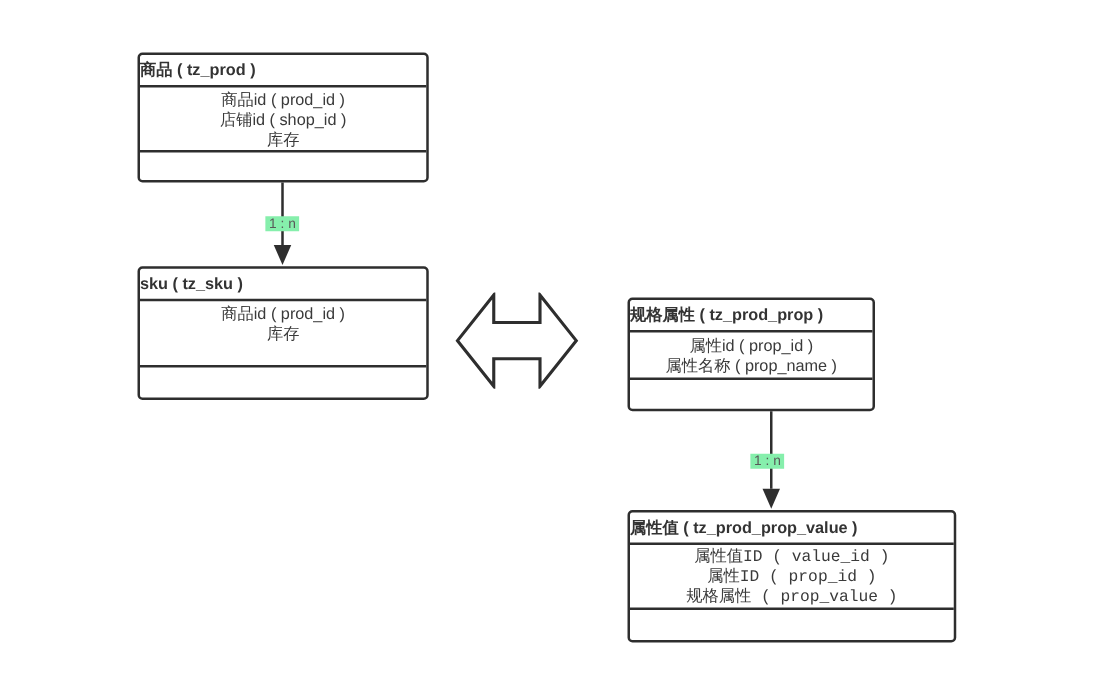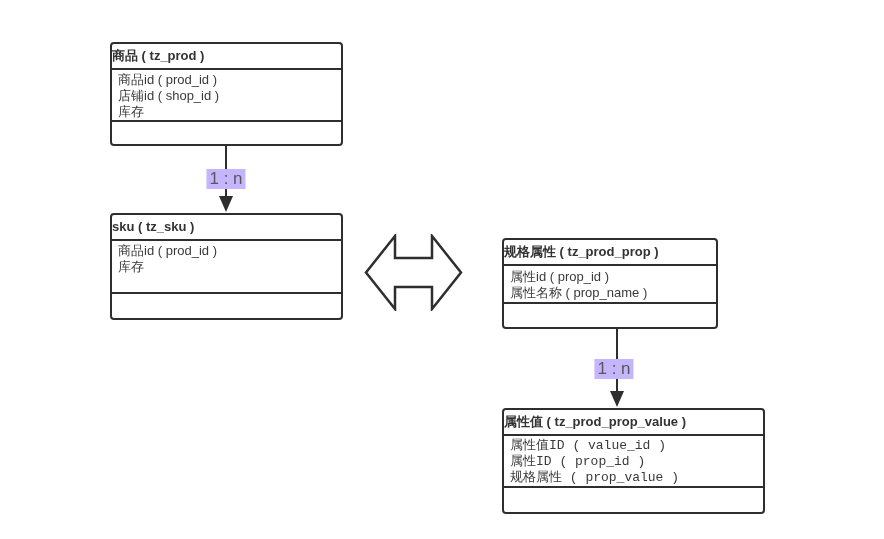--- a/index.html
+++ b/index.html
@@ -32,52 +32,53 @@
     white-space: nowrap;
     overflow: hidden;
   }
   .entity-body {
     flex: none;
     padding: 2px 6px;
     line-height: 16px;
     border-bottom: 2px solid #2e2e2e;
     white-space: nowrap;
     overflow: hidden;
+    text-align: center;
   }
   .entity-body .field { height: 16px; }
   .entity-footer { flex: 1; }
 
   #entity-prod        { left: 110px; top:  42px; width: 233px; height: 104px; }
   #entity-prod        .entity-body { height: 52px; }
   #entity-sku         { left: 110px; top: 213px; width: 233px; height: 107px; }
   #entity-sku         .entity-body { height: 53px; }
-  #entity-prod-prop   { left: 502px; top: 238px; width: 216px; height:  91px; }
+  #entity-prod-prop   { left: 502px; top: 238px; width: 198px; height:  91px; }
   #entity-prod-prop   .entity-body { height: 38px; padding-top: 3px; }
   #entity-prop-value  { left: 502px; top: 408px; width: 263px; height: 106px; }
   #entity-prop-value  .entity-body { height: 52px; font-family: Liberation Mono, monospace; }
 
   
   .rel-line {
     position: absolute;
     width: 2px;
     background: #2e2e2e;
   }
   .rel-head {
     position: absolute;
     width: 0; height: 0;
     border-left: 7px solid transparent;
     border-right: 7px solid transparent;
     border-top: 16px solid #2e2e2e;
   }
   .rel-label {
     position: absolute;
     transform: translate(-50%, -50%);
-    background: #c4b5fd;
+    background: #86efac;
     padding: 0 3px;
-    font-size: 17px;
+    font-size: 11px;
     color: #595959;
     white-space: nowrap;
   }
 
   #rel1-line  { left: 225px; top: 146px; height: 52px; }
   #rel1-head  { left: 219px; top: 196px; }
   #rel1-label { left: 226px; top: 179px; }
 
   #rel2-line  { left: 616px; top: 329px; height: 62px; }
   #rel2-head  { left: 610px; top: 391px; }

